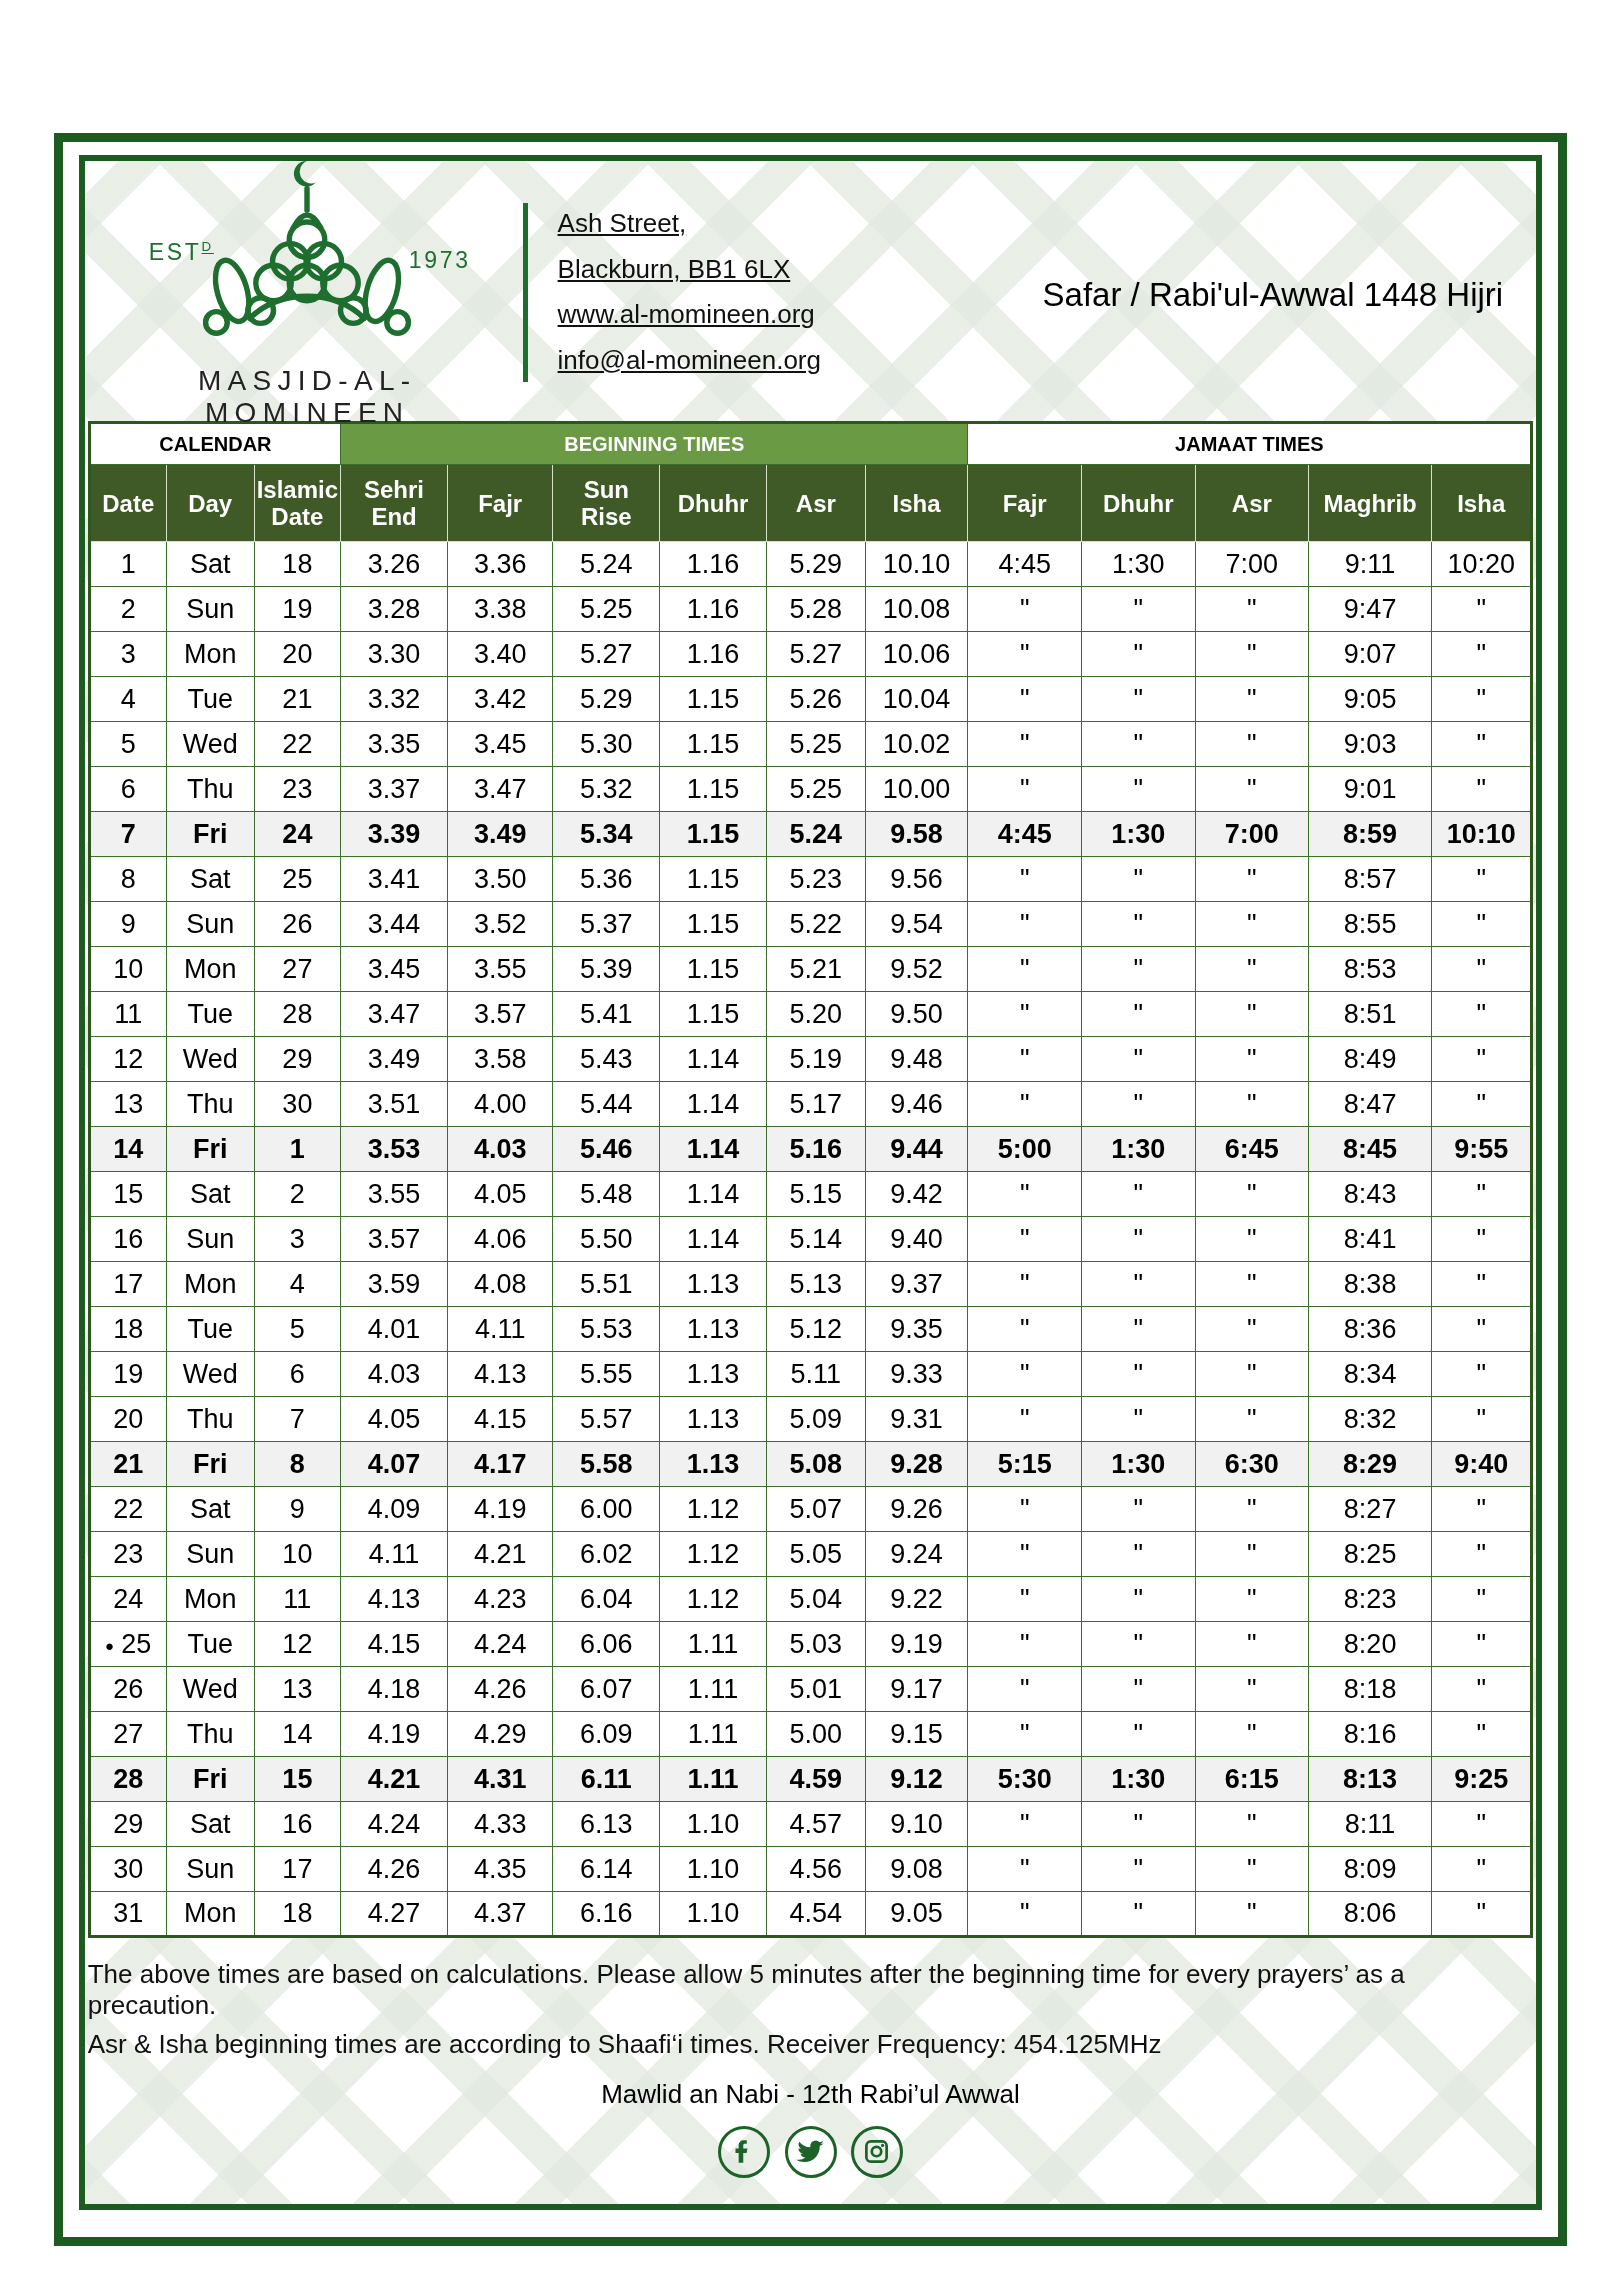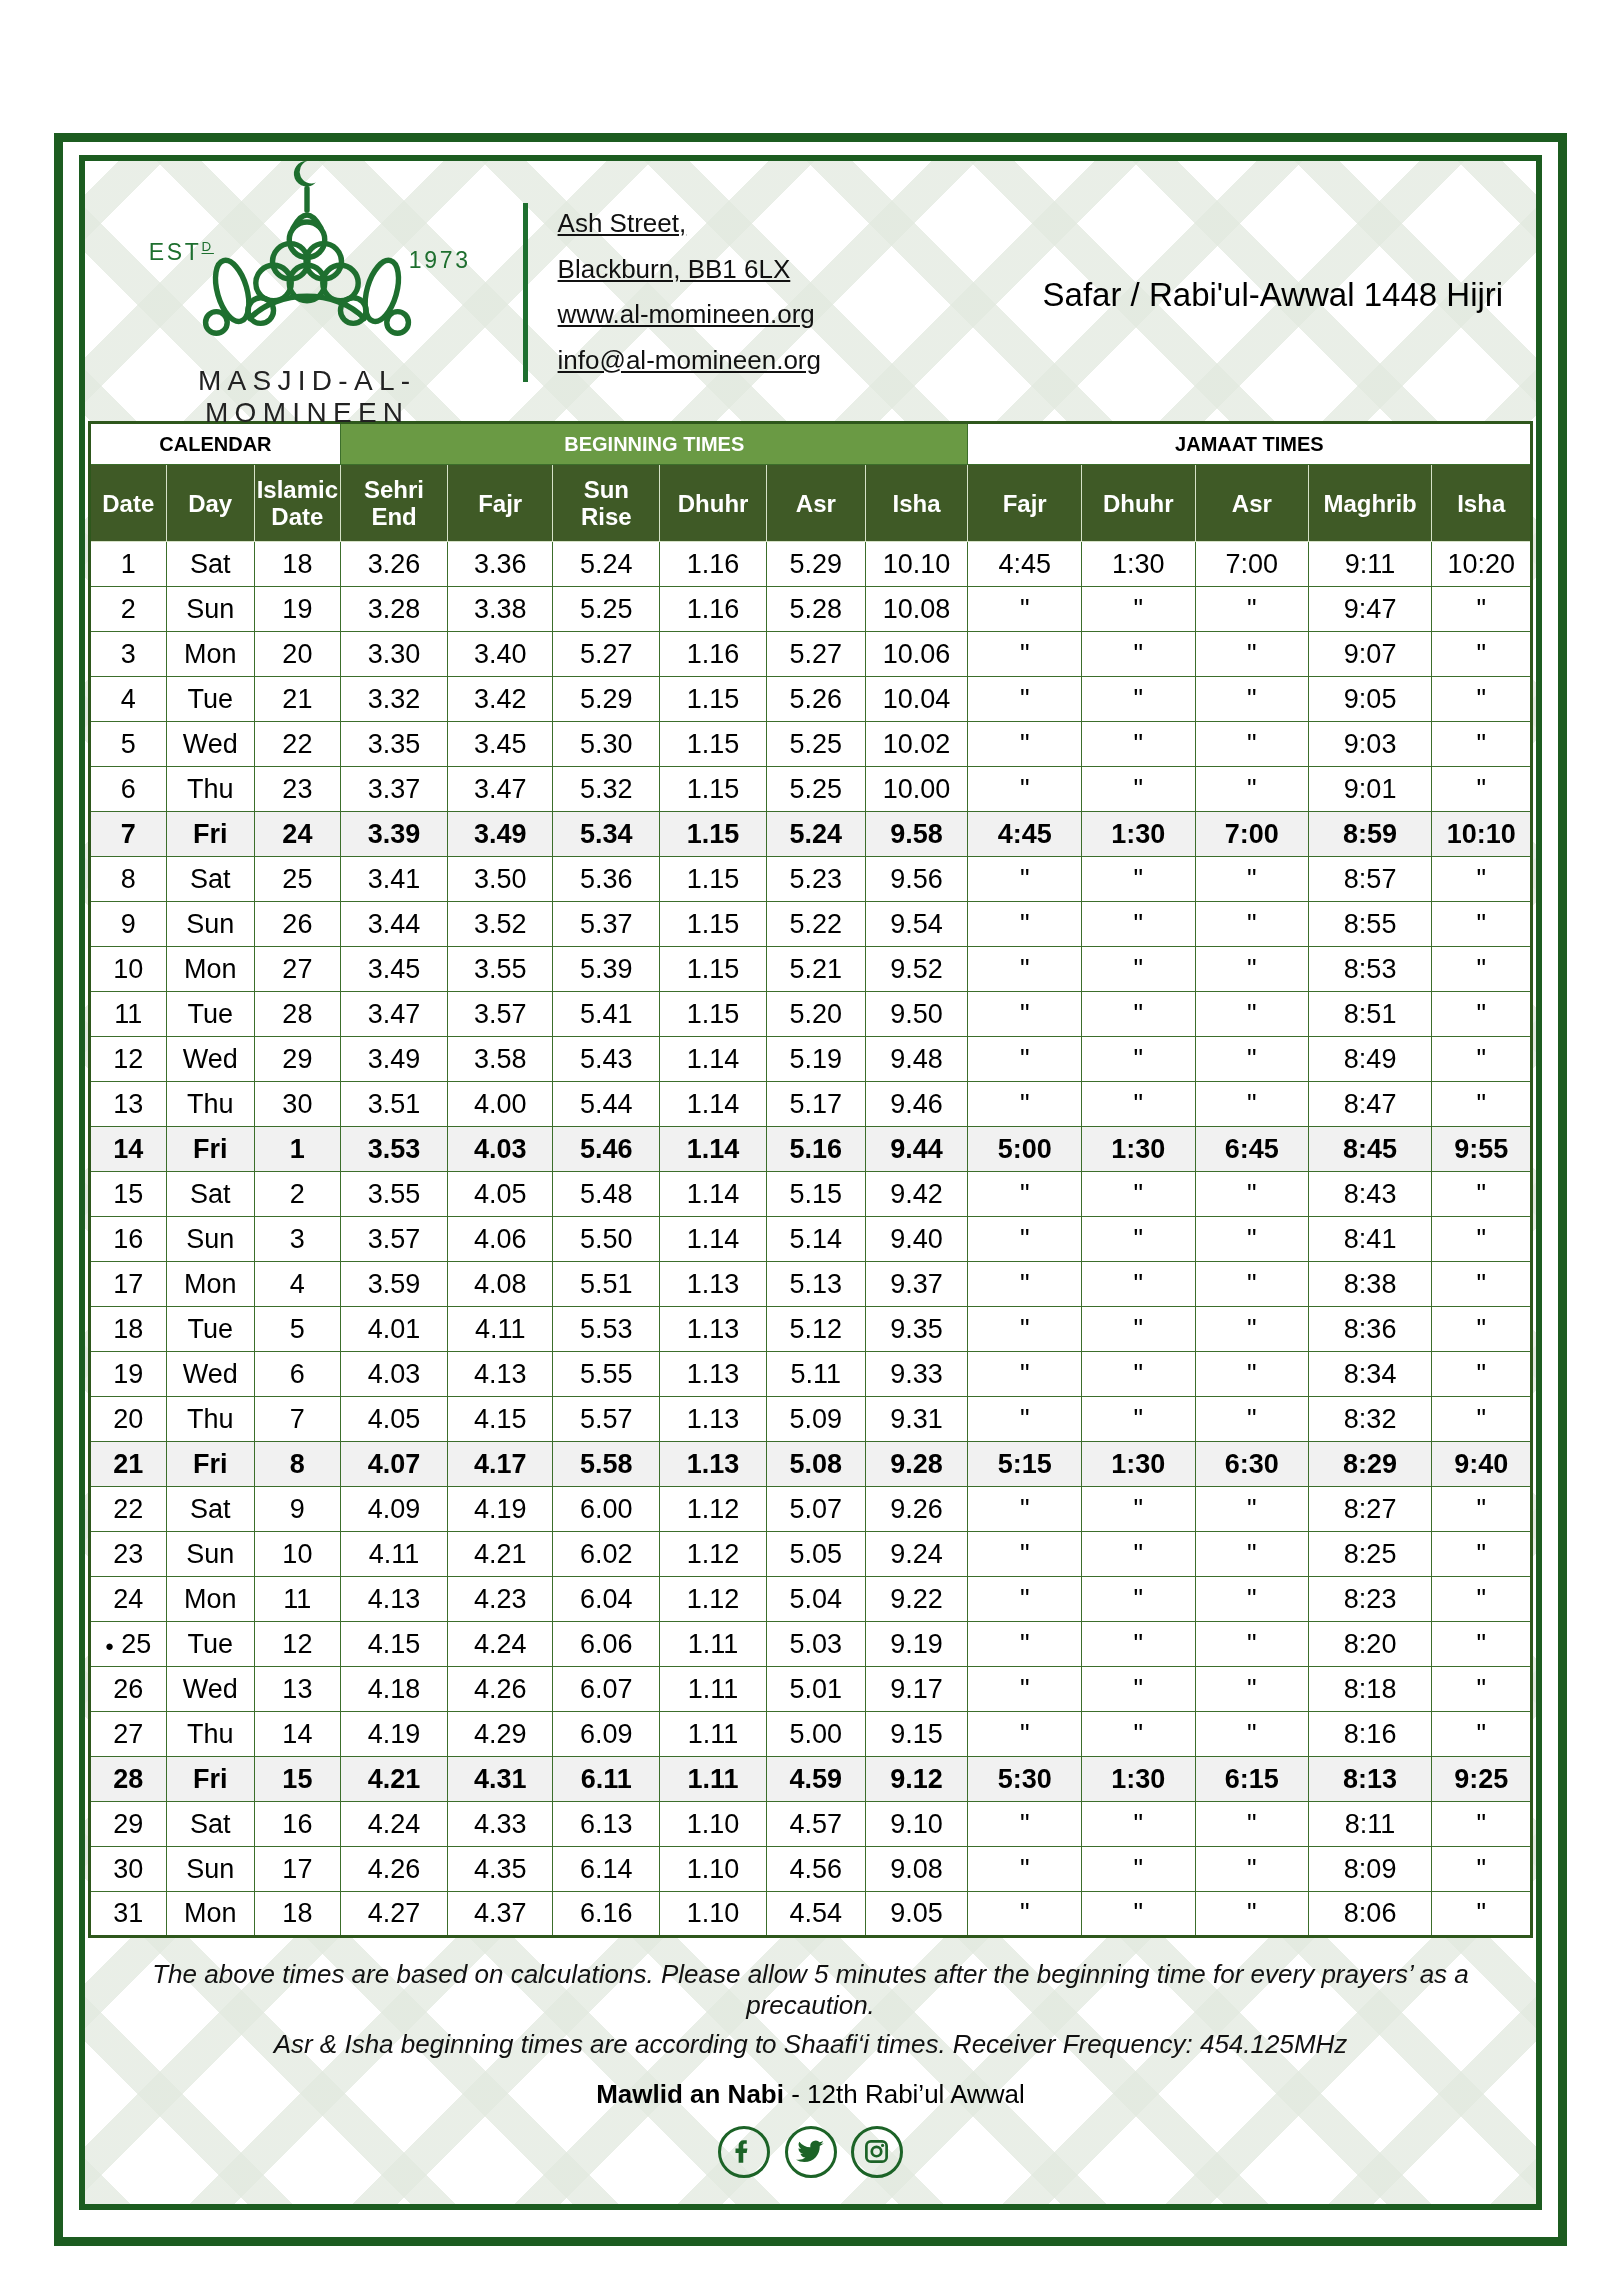--- a/index.html
+++ b/index.html
@@ -43,24 +43,24 @@
   th.band.green{ background:#6a9a44; color:#fff; }
   tr.colhead th{
     background:#3f5a26; color:#fff; font-size:24px; font-weight:bold;
     height:77px; line-height:1.15; padding:3.6px 1.8px; border:1.8px solid #d6e2c8;
   }
   tbody td{ background:#fff; border:1.8px solid #3c6e2b; height:45px; font-size:27px; }
   tbody tr.friday td{ background:#f1f1f1; font-weight:bold; }
   .moon{ font-size:15px; vertical-align:1.8px; margin-right:7.2px; }
 
   
-  .footer-notes{ margin-top:12.5px; text-align:center;font-style:italic; }
+  .footer-notes{ margin-top:12.5px; text-align:left; }
   .footer-notes p{ font-size:26px; margin:8px 0; color:#111; }
   .event-line{ text-align:center; font-size:26px; margin-top:10.7px; }
-  .event-line b{ font-weight:bold; }
+  .event-line b{ font-weight:normal; }
   .social-row{ display:flex; justify-content:center; gap:14.3px; margin-top:16px; }
   .social-circle{
     width:52px; height:52px; border:3.6px solid #1c6327; border-radius:50%;
     display:flex; align-items:center; justify-content:center; background:transparent;
   }
   .social-circle svg{ display:block; }
 </style>
 </head>
 <body>
 

